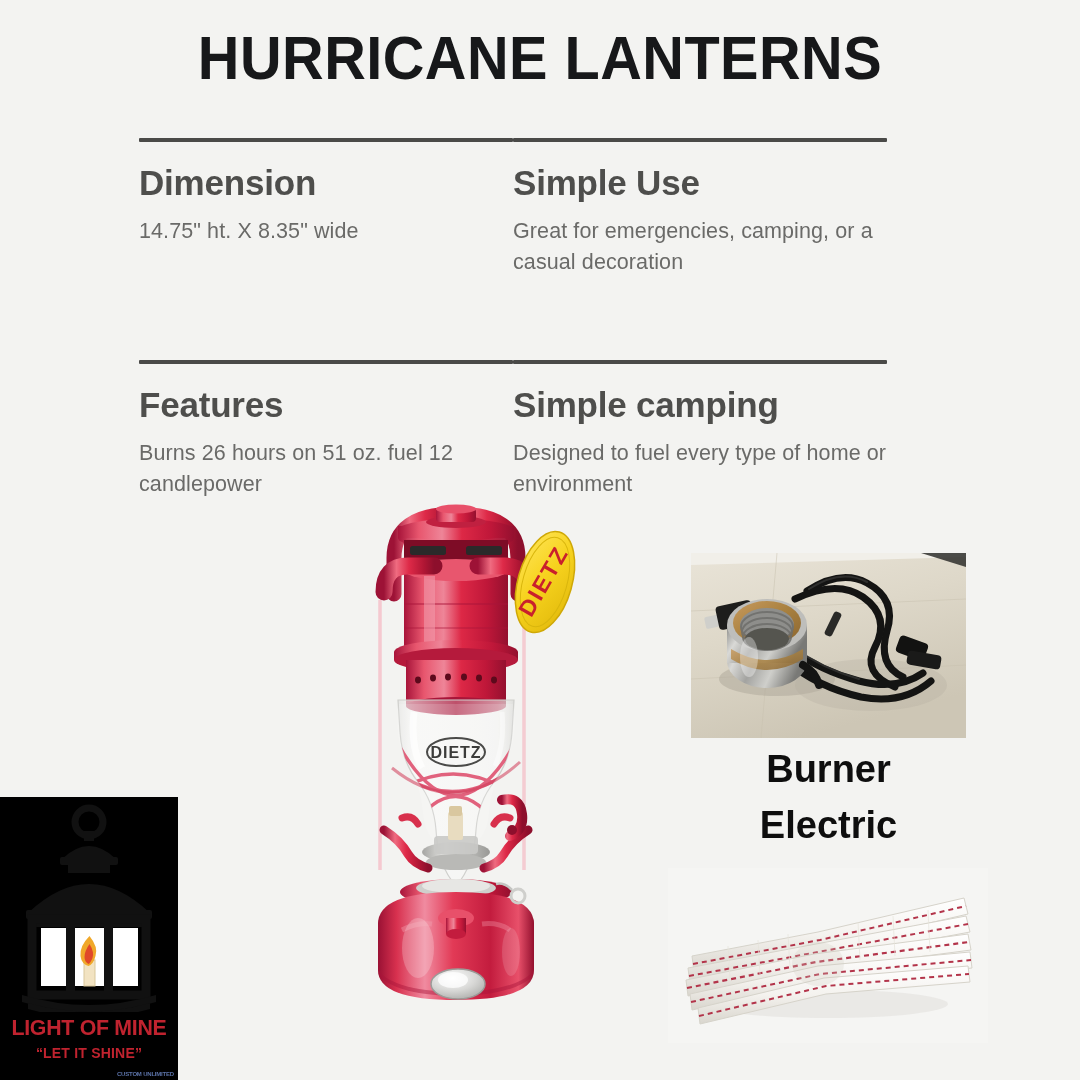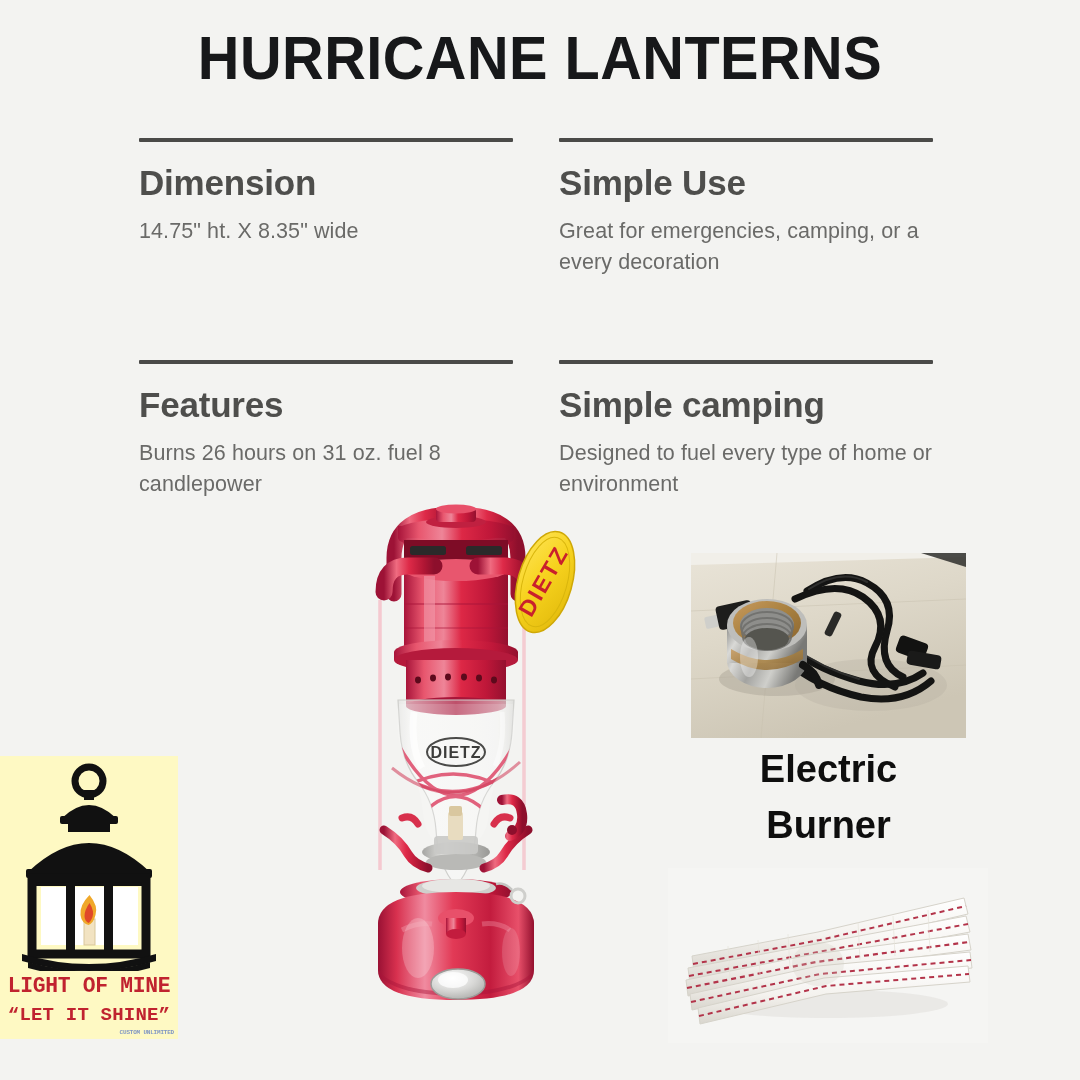--- a/index.html
+++ b/index.html
@@ -19,21 +19,21 @@
     font-weight: 700;
     font-size: 62px;
     letter-spacing: 0.5px;
     color: #17181a;
     transform: scaleX(0.93);
     transform-origin: center top;
   }
 
   
   .features { position: absolute; left: 139px; top: 138px; width: 800px; }
-  .feat-row { display: flex; gap: 46px; }
+  .feat-row { display: flex; }
   .feat-row + .feat-row { margin-top: 81px; }
   .feat-cell { width: 374px; }
   .divider { width: 100%; height: 4px; background: #4a4a48; border-radius: 1px; }
   .feat-head {
     margin-top: 23px;
     font-size: 35px;
     font-weight: 700;
     color: #4e4e4c;
     letter-spacing: -0.2px;
     line-height: 1.05;
@@ -68,37 +68,36 @@
   
   .wicks-photo {
     position: absolute; left: 668px; top: 868px;
     width: 320px; height: 175px;
     overflow: hidden;
     background: #f3f3f1;
   }
 
   
   .brand-logo {
-    position: absolute; left: 0px; top: 756px;
+    position: absolute; left: 0px; top: 797px;
     width: 178px; height: 283px;
-    background: #fef9c3;
+    background: #000000;
     overflow: hidden;
-    font-family: Liberation Mono, monospace;
   }
   .brand-name {
     position: absolute; left: 0; top: 218px; width: 178px;
     text-align: center;
     font-size: 22px; font-weight: 700; color: #c0232f;
     letter-spacing: -0.3px;
     transform: scaleX(0.97);
   }
   .brand-tag {
     position: absolute; left: 0; top: 248px; width: 178px;
     text-align: center;
-    font-size: 19px; font-weight: 700; color: #c0232f;
+    font-size: 14px; font-weight: 700; color: #c0232f;
     letter-spacing: 0.2px;
   }
   .watermark {
     position: absolute; right: 4px; bottom: 3px;
     font-size: 6px; line-height: 6px; font-weight: 700;
     color: #6b86c4; letter-spacing: -0.2px; text-align: right;
     opacity: .85;
   }
 </style>
 </head>
@@ -112,29 +111,29 @@
 
     <div class="feat-row">
       <div class="feat-cell">
         <div class="divider"></div>
         <div class="feat-head">Dimension</div>
         <div class="feat-body">14.75" ht. X 8.35" wide</div>
       </div>
       <div class="feat-cell">
         <div class="divider"></div>
         <div class="feat-head">Simple Use</div>
-        <div class="feat-body">Great for emergencies, camping, or a every decoration</div>
+        <div class="feat-body">Great for emergencies, camping, or a casual decoration</div>
       </div>
     </div>
 
     <div class="feat-row">
       <div class="feat-cell">
         <div class="divider"></div>
         <div class="feat-head">Features</div>
-        <div class="feat-body">Burns 26 hours on 31 oz. fuel 8 candlepower</div>
+        <div class="feat-body">Burns 26 hours on 51 oz. fuel 12 candlepower</div>
       </div>
       <div class="feat-cell">
         <div class="divider"></div>
         <div class="feat-head">Simple camping</div>
         <div class="feat-body">Designed to fuel every type of home or environment</div>
       </div>
     </div>
 
   </div>
 
@@ -372,22 +371,22 @@
 
       <path d="M40 96 q36 22 72 0 l0 10 q-36 22 -72 0 z" fill="url(#brassG)" opacity=".85"></path>
 
       <ellipse cx="58" cy="104" rx="9" ry="20" fill="#ffffff" opacity=".35"></ellipse>
 
       <path d="M112 112 q12 6 16 20" stroke="#141413" stroke-width="8" fill="none" stroke-linecap="round"></path>
     </svg>
   </div>
 
   <div class="burner-caption">
+    <div>Burner</div>
     <div>Electric</div>
-    <div>Burner</div>
   </div>
 
   <div class="wicks-photo">
     <svg viewBox="0 0 320 175" width="320" height="175" xmlns="http://www.w3.org/2000/svg">
       <defs>
         <linearGradient id="wickG" x1="0" y1="0" x2="0" y2="1">
           <stop offset="0%" stop-color="#ffffff"></stop>
           <stop offset="50%" stop-color="#f4f2ee"></stop>
           <stop offset="100%" stop-color="#d9d6ce"></stop>
         </linearGradient>

